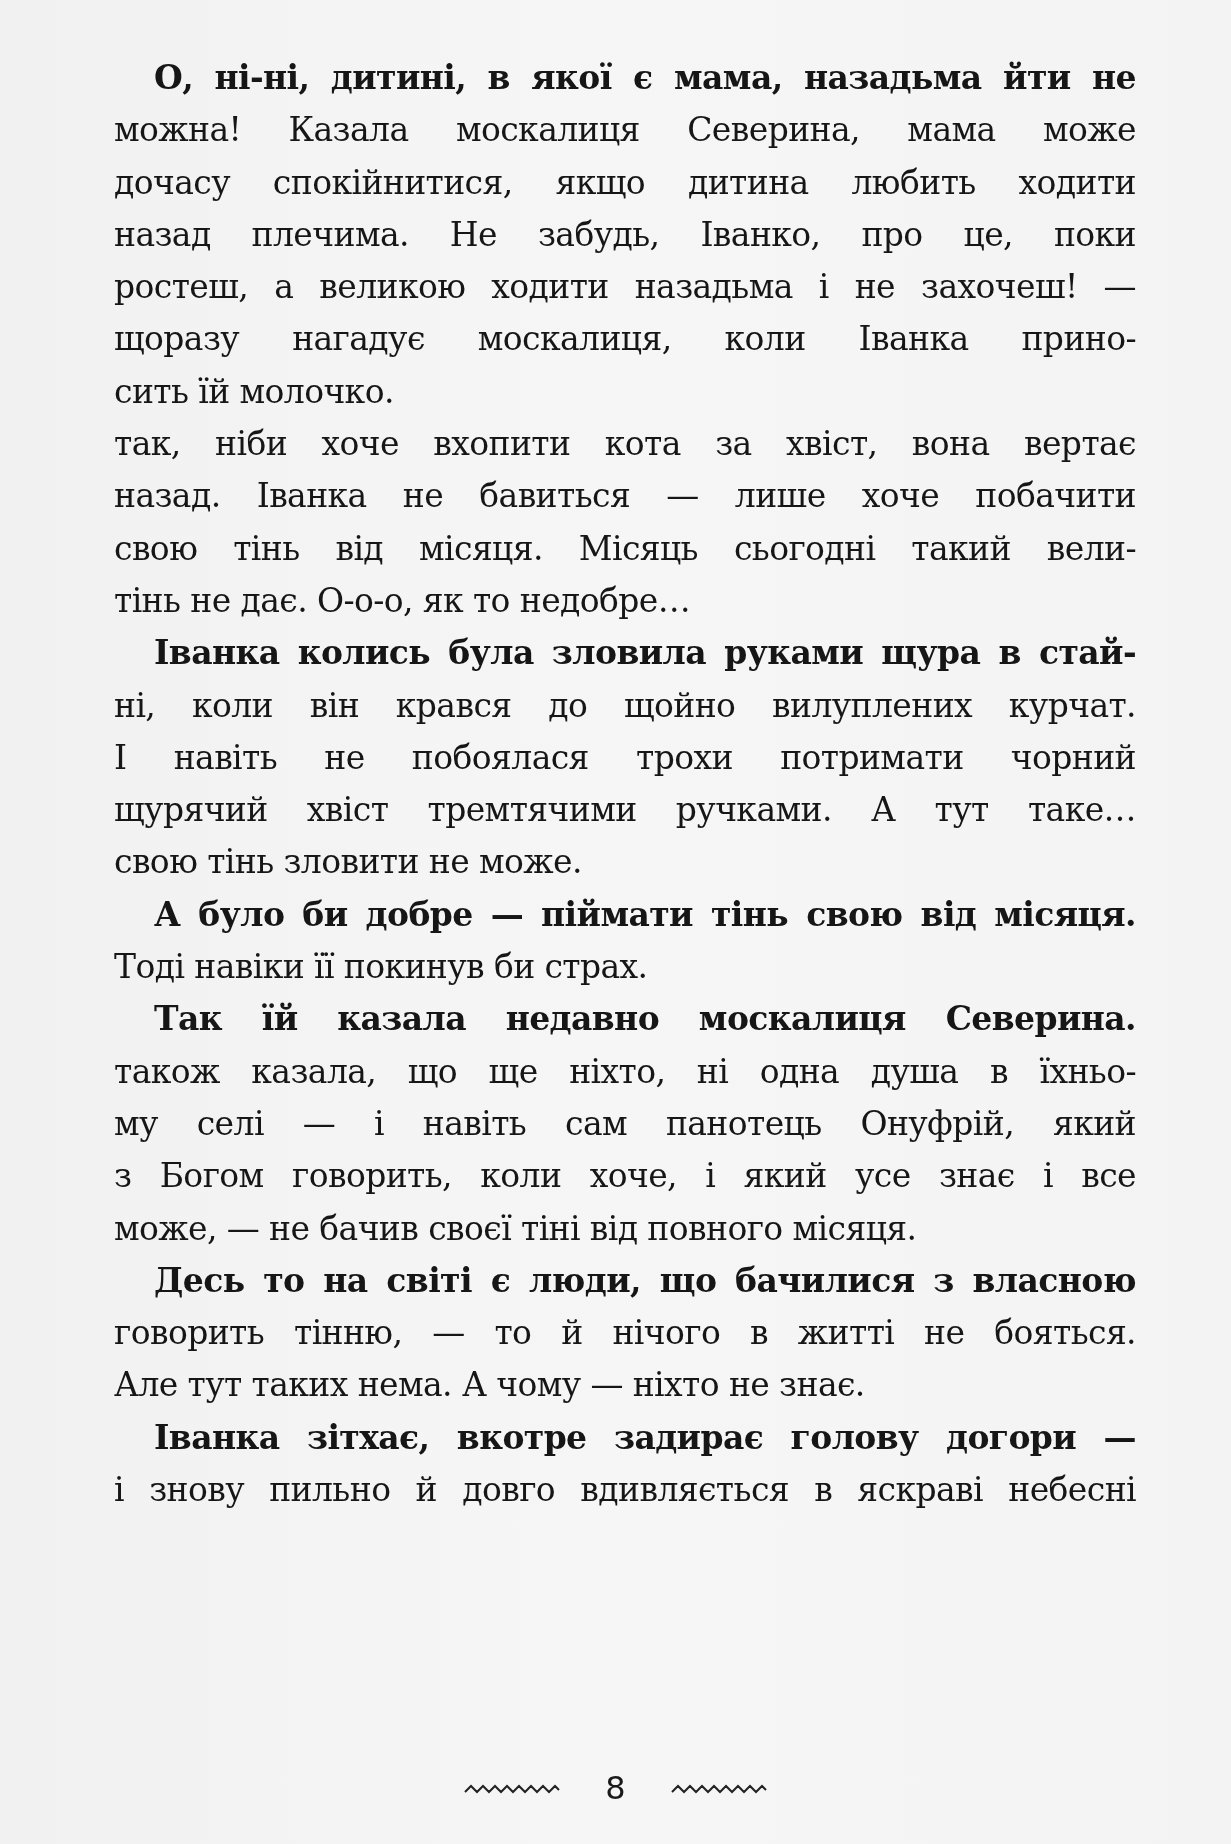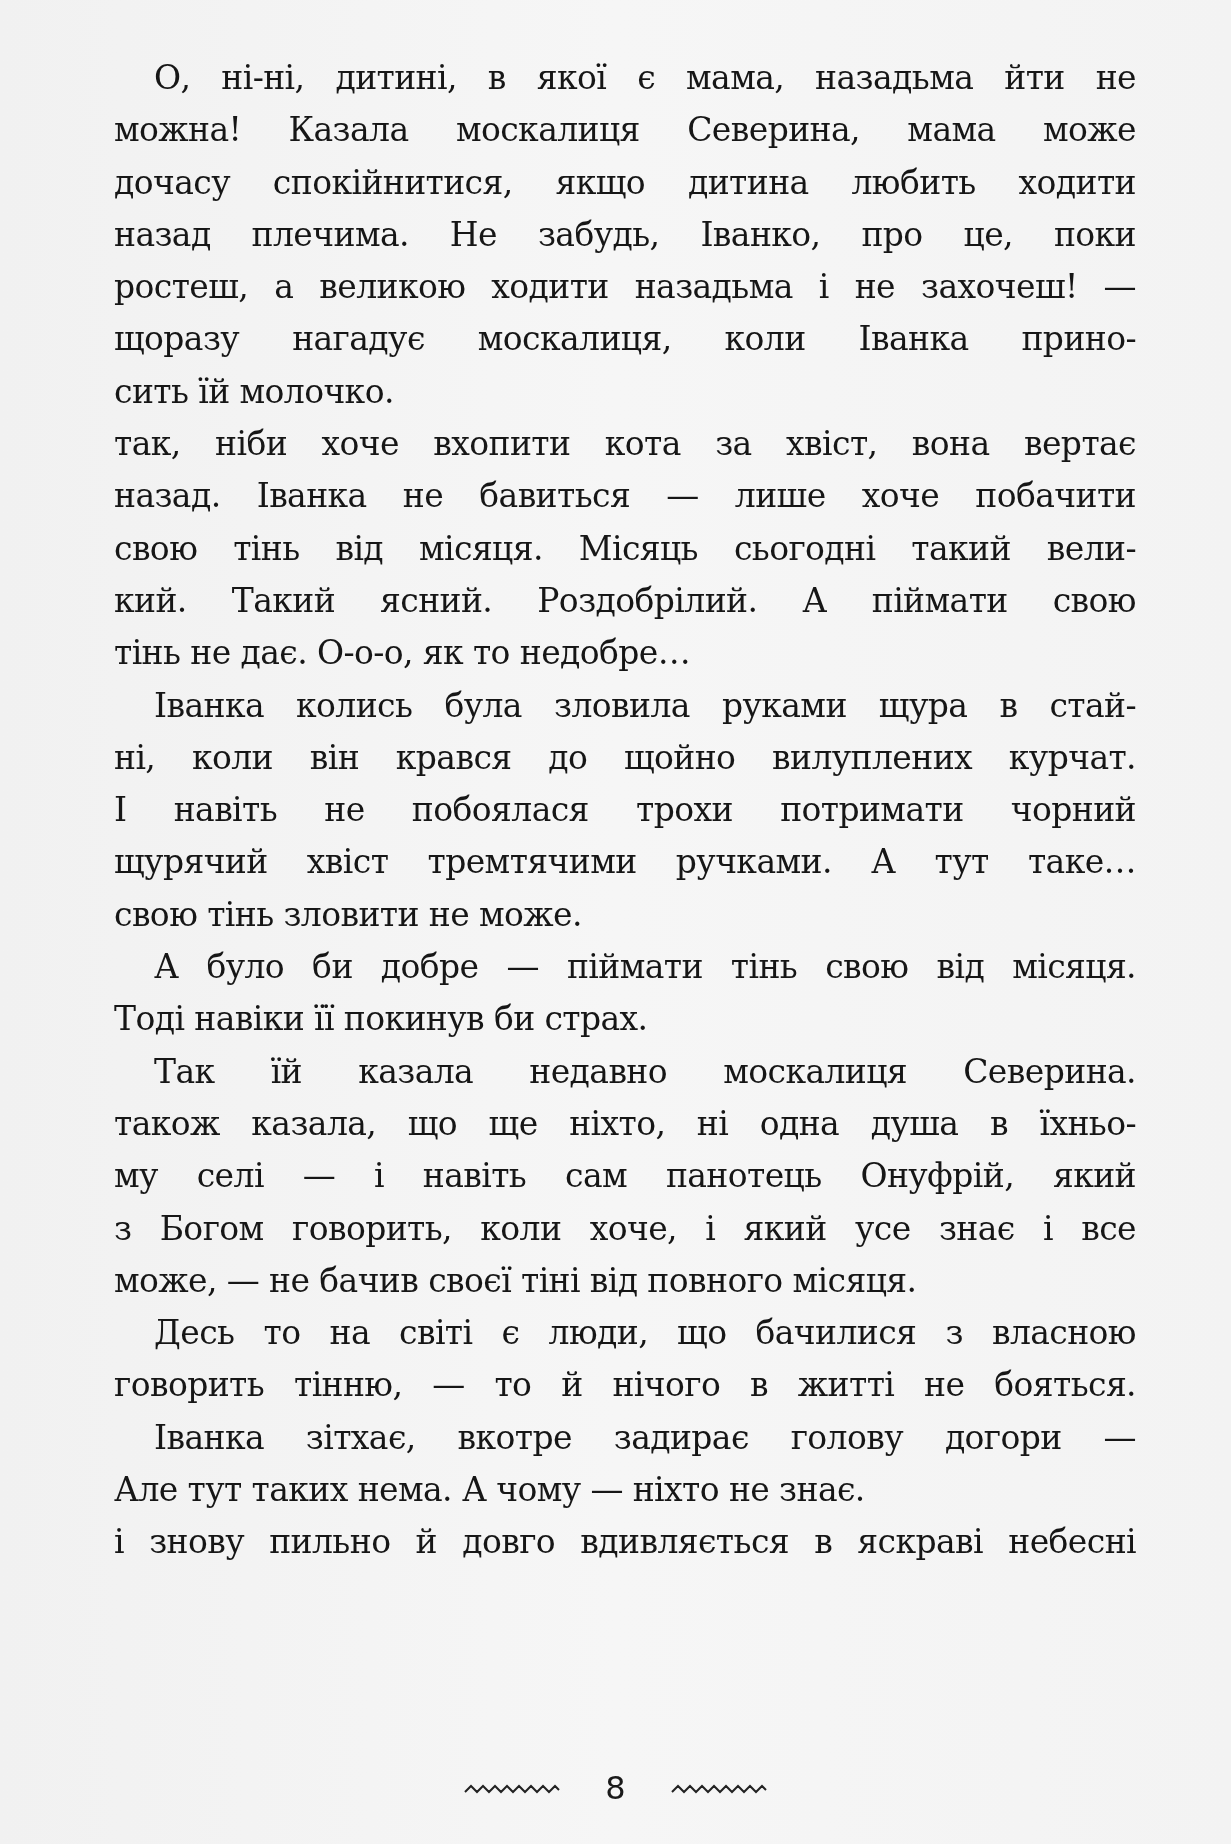--- a/index.html
+++ b/index.html
@@ -17,21 +17,21 @@
   .text-block {
     position:absolute; left:114px; top:52px; width:1022px;
   }
   .line {
     height:52.3px; line-height:52.3px;
     font-size:33px; white-space:nowrap;
     text-align:justify; text-align-last:justify;
     letter-spacing:-0.6px;
   }
   .line.last { text-align-last:left; }
-  .line.indent { padding-left:40px; }
+  .line.indent { padding-left:40px;font-weight:bold; }
   .folio {
     position:absolute; left:0; width:1231px; top:1766px; height:44px;
     display:flex; justify-content:center; align-items:center; gap:44px;
   }
   .folio-num { font-size:32px; font-family:"DejaVu Sans","Liberation Sans",sans-serif; color:#1a1a1a; }
   .wave { width:98px; height:14px; }
 </style>
 </head>
 <body>
 
@@ -40,38 +40,37 @@
       <div class="line indent">О, ні-ні, дитині, в якої є мама, назадьма йти не</div>
       <div class="line">можна! Казала москалиця Северина, мама може</div>
       <div class="line">дочасу спокійнитися, якщо дитина любить ходити</div>
       <div class="line">назад плечима. Не забудь, Іванко, про це, поки</div>
       <div class="line">ростеш, а великою ходити назадьма і не захочеш! —</div>
       <div class="line">щоразу нагадує москалиця, коли Іванка прино-</div>
       <div class="line last">сить їй молочко.</div>
       <div class="line">так, ніби хоче вхопити кота за хвіст, вона вертає</div>
       <div class="line">назад. Іванка не бавиться — лише хоче побачити</div>
       <div class="line">свою тінь від місяця. Місяць сьогодні такий вели-</div>
-      <div class="line">кий. Такий ясний. Роздобрілий. А піймати свою</div>
       <div class="line last">тінь не дає. О-о-о, як то недобре…</div>
       <div class="line indent">Іванка колись була зловила руками щура в стай-</div>
       <div class="line">ні, коли він крався до щойно вилуплених курчат.</div>
       <div class="line">І навіть не побоялася трохи потримати чорний</div>
       <div class="line">щурячий хвіст тремтячими ручками. А тут таке…</div>
       <div class="line last">свою тінь зловити не може.</div>
       <div class="line indent">А було би добре — піймати тінь свою від місяця.</div>
       <div class="line last">Тоді навіки її покинув би страх.</div>
       <div class="line indent">Так їй казала недавно москалиця Северина.</div>
       <div class="line">також казала, що ще ніхто, ні одна душа в їхньо-</div>
       <div class="line">му селі — і навіть сам панотець Онуфрій, який</div>
       <div class="line">з Богом говорить, коли хоче, і який усе знає і все</div>
       <div class="line last">може, — не бачив своєї тіні від повного місяця.</div>
       <div class="line indent">Десь то на світі є люди, що бачилися з власною</div>
       <div class="line">говорить тінню, — то й нічого в житті не бояться.</div>
+      <div class="line last">Але тут таких нема. А чому — ніхто не знає.</div>
       <div class="line indent">Іванка зітхає, вкотре задирає голову догори —</div>
-      <div class="line last">Але тут таких нема. А чому — ніхто не знає.</div>
       <div class="line">і знову пильно й довго вдивляється в яскраві небесні</div>
     </div>
 
   <div class="folio">
     <svg class="wave" viewBox="0 0 98 14">
       <polyline fill="none" stroke="#222" stroke-width="2" points="2,11 8,5 14,11 20,5 26,11 32,5 38,11 44,5 50,11 56,5 62,11 68,5 74,11 80,5 86,11 92,5 96,9"></polyline>
     </svg>
     <span class="folio-num">8</span>
     <svg class="wave" viewBox="0 0 98 14">
       <polyline fill="none" stroke="#222" stroke-width="2" points="2,11 8,5 14,11 20,5 26,11 32,5 38,11 44,5 50,11 56,5 62,11 68,5 74,11 80,5 86,11 92,5 96,9"></polyline>

